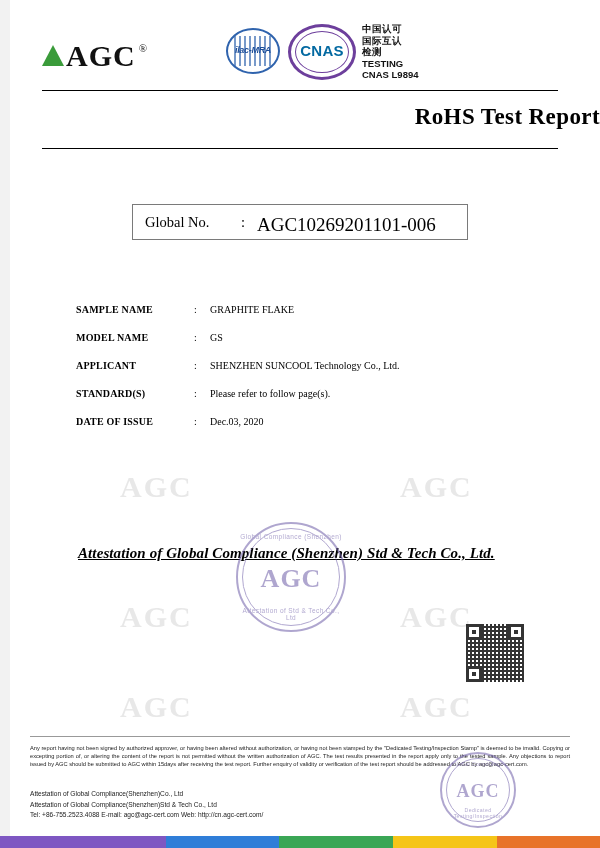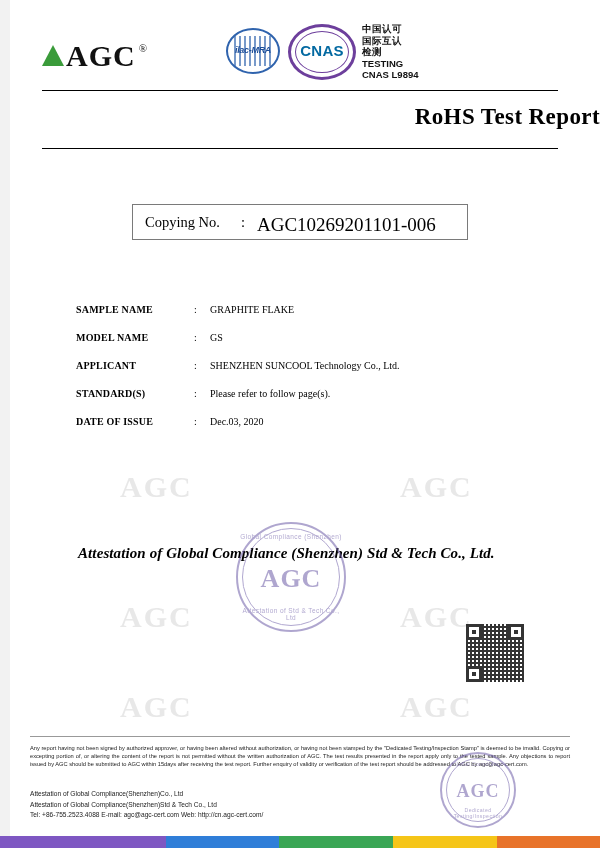--- a/index.html
+++ b/index.html
@@ -239,20 +239,21 @@
   }
 
   
   .attest {
     position: absolute;
     left: 78px;
     top: 545px;
     font-size: 15px;
     font-weight: bold;
     font-style: italic;
+    text-decoration: underline;
     letter-spacing: 0.1px;
   }
 
   
   .stamp {
     position: absolute;
     border: 2px solid #6f5fa8;
     border-radius: 50%;
     box-sizing: border-box;
     color: #6f5fa8;
@@ -429,21 +430,21 @@
       <div>TESTING</div>
       <div>CNAS L9894</div>
     </div>
   </div>
 
   <div class="rule top"></div>
   <div class="report-title">RoHS Test Report</div>
   <div class="rule bottom"></div>
 
   <div class="report-box">
-    <div class="lbl">Copying No.</div>
+    <div class="lbl">Global No.</div>
     <div class="colon">:</div>
     <div class="val">AGC10269201101-006</div>
   </div>
 
   <div class="fields">
     <div class="field-row">
       <span class="k">SAMPLE NAME</span>
       <span class="c">:</span>
       <span class="v">GRAPHITE  FLAKE</span>
     </div>

